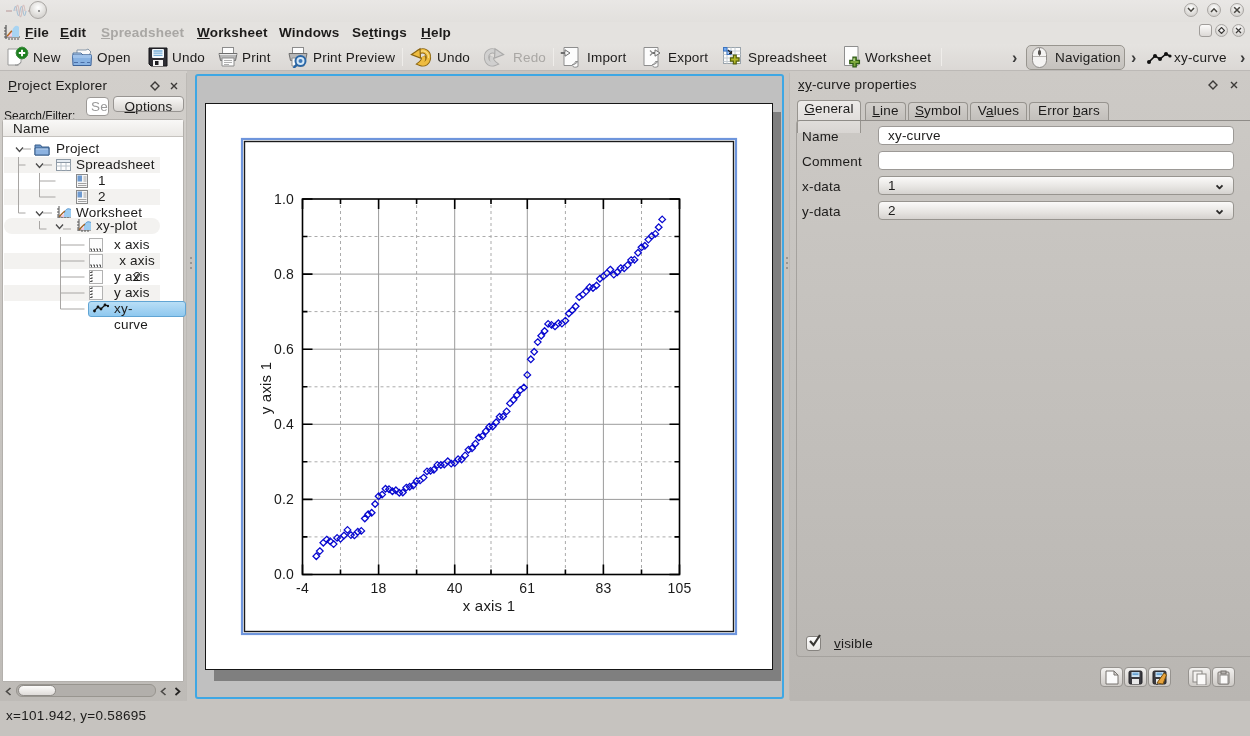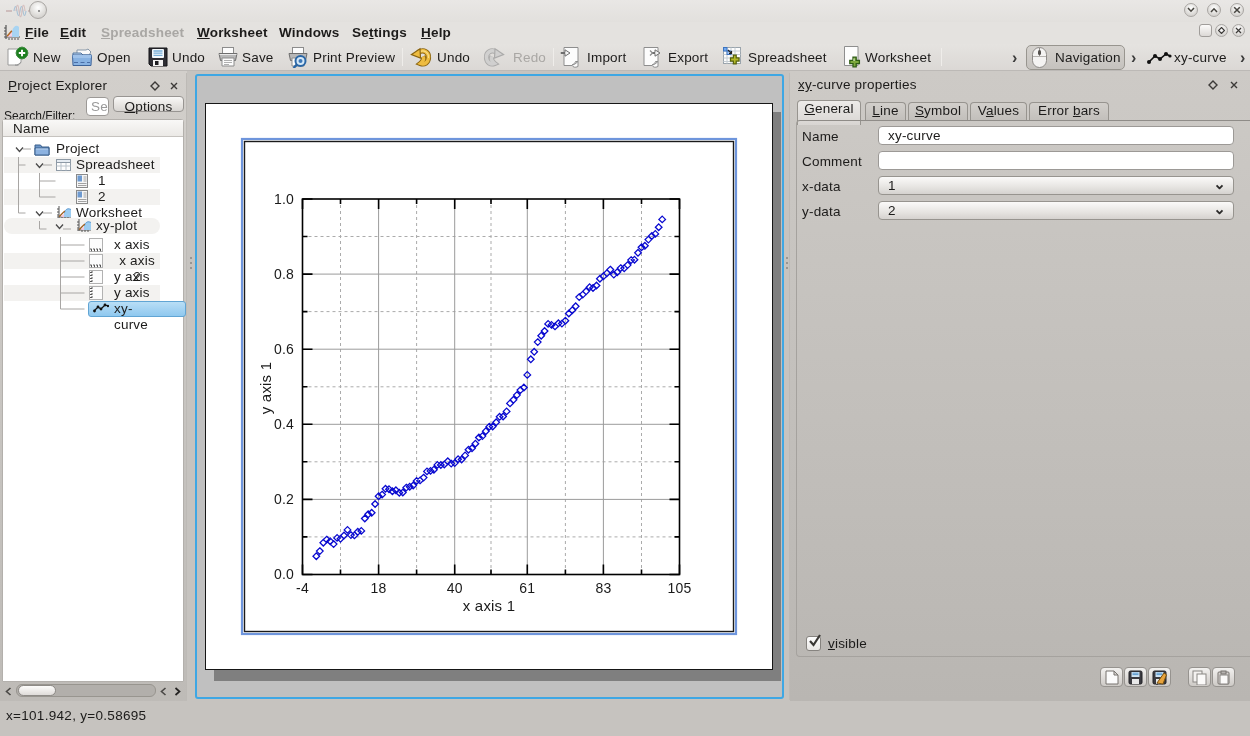--- a/index.html
+++ b/index.html
@@ -27,21 +27,21 @@
 .zeb{background:#f3f2f0}
 .tlabel{position:absolute;top:0}
 #hscroll{left:2px;top:612px;width:182px;height:16px}
 
 #cframe{left:195px;top:74px;width:589px;height:625px;border:2px solid #3ea7e4;border-radius:3px;background:#c0c0c0}
 #pgshadow{left:214px;top:112px;width:567px;height:569px;background:#7f7f7f}
 #page{left:205px;top:103px;width:568px;height:567px;background:#fff;border:1px solid #161616}
 
 #rdock{left:790px;top:71px;width:460px;height:630px;background:linear-gradient(#cdcac6,#b9b6b2)}
 .tab{top:31px;height:18px;border:1px solid #97948f;border-bottom:none;border-radius:4px 4px 0 0;text-align:center;background:linear-gradient(#d2cfcb,#c2bfbb)}
-.tabactive{top:29px;height:25px;background:linear-gradient(#edebe9,#d8d5d2)}
+.tabactive{top:29px;height:33px;background:linear-gradient(#edebe9,#d8d5d2)}
 #rpane{left:6px;top:49px;width:1234px;height:537px;border:1px solid #a5a29e;border-radius:4px;border-top-color:#8f8c88}
 .flabel{left:12px;height:17px;line-height:17px}
 .fw{left:88px;width:356px;height:19px;line-height:17px;padding-left:9px}
 .chev{position:absolute;right:7px;top:-2px;font-weight:bold;color:#2b2a29;font-size:15px}
 .sbtn{top:596px;width:23px;height:20px;background:linear-gradient(#f2f1ef,#dcd9d6 60%,#cdcac6);border:1px solid #96938f;border-radius:4px}
 
 #statusbar{left:0;top:701px;width:1250px;height:35px;background:#c6c3bf}
 </style></head>
 <body>
 <div class="abs" id="titlebar">
@@ -116,21 +116,21 @@
     <rect x="8" y="15" width="3.5" height="4" fill="#1c1c20"></rect>
   </svg>
   <div class="abs tbtn" style="left:172px">Undo</div>
   <svg class="abs tico" style="left:217px" viewBox="0 0 22 22">
     <rect x="5.5" y="1.5" width="11" height="6" fill="#fcfcfc" stroke="#8c8c8c"></rect>
     <path d="M2 7.5h18l-1.5 7h-15z" fill="#b8b8b8" stroke="#6e6e6e"></path>
     <path d="M2.5 8.5h17" stroke="#e8e8e8"></path>
     <path d="M5 12h12v8H5z" fill="#fcfcfc" stroke="#8c8c8c"></path>
     <path d="M7 14.5h8M7 16.5h8M7 18.5h5" stroke="#b0b0b0"></path>
   </svg>
-  <div class="abs tbtn" style="left:242px">Save</div>
+  <div class="abs tbtn" style="left:242px">Print</div>
   <svg class="abs tico" style="left:287px" viewBox="0 0 22 22">
     <rect x="5.5" y="1.5" width="11" height="6" fill="#fcfcfc" stroke="#8c8c8c"></rect>
     <path d="M2 7.5h18l-1.5 7h-15z" fill="#b8b8b8" stroke="#6e6e6e"></path>
     <path d="M5 12h12v8H5z" fill="#fcfcfc" stroke="#8c8c8c"></path>
     <circle cx="13.5" cy="15" r="5" fill="#d4e8f8" stroke="#2a66a5" stroke-width="2"></circle>
     <circle cx="13.5" cy="15" r="2" fill="#3d78b8"></circle>
     <path d="M9.8 18.6L6.5 22" stroke="#2a66a5" stroke-width="2.4"></path>
   </svg>
   <div class="abs tbtn" style="left:313px">Print Preview</div>
   <div class="abs tsep" style="left:402px"></div>
@@ -406,21 +406,21 @@
   <div class="abs flabel" style="left:12px;top:82px">Comment</div>
   <div class="abs field fw" style="top:80px"></div>
   <div class="abs flabel" style="left:12px;top:107px">x-data</div>
   <div class="abs combo fw" style="top:105px">1<span class="chev">⌄</span></div>
   <div class="abs flabel" style="left:12px;top:132px">y-data</div>
   <div class="abs combo fw" style="top:130px">2<span class="chev">⌄</span></div>
   <div class="abs" style="left:16px;top:565px;width:15px;height:15px;background:linear-gradient(#fefefe,#e9e7e5);border:1px solid #86837f;border-radius:3px"></div>
   <svg class="abs" style="left:17px;top:562px" width="16" height="16" viewBox="0 0 16 16">
       <path d="M3 8l3.5 4L13 2" stroke="#3a3835" stroke-width="2.2" fill="none"></path>
     </svg>
-  <div class="abs" style="left:38px;top:565px"><u>v</u>isible</div>
+  <div class="abs" style="left:44px;top:565px"><u>v</u>isible</div>
   <div class="abs sbtn" style="left:310px"></div>
     <svg class="abs" style="left:313px;top:599px" width="17" height="15" viewBox="0 0 17 15">
       <path d="M3 1h8l4 4v9H3z" fill="#fbfbfb" stroke="#77736f"></path>
       <path d="M11 1l4 4h-4z" fill="#d8d5d2" stroke="#77736f"></path>
     </svg>
   <div class="abs sbtn" style="left:334px"></div>
     <svg class="abs" style="left:337px;top:599px" width="17" height="15" viewBox="0 0 17 15">
       <rect x="2" y="1" width="13" height="13" rx="1.5" fill="#3a3a40" stroke="#232327"></rect>
       <rect x="4.5" y="2" width="8" height="5" fill="#cfe4f4"></rect>
       <path d="M5.5 3.2h6M5.5 4.6h6" stroke="#5d9bd0"></path>

